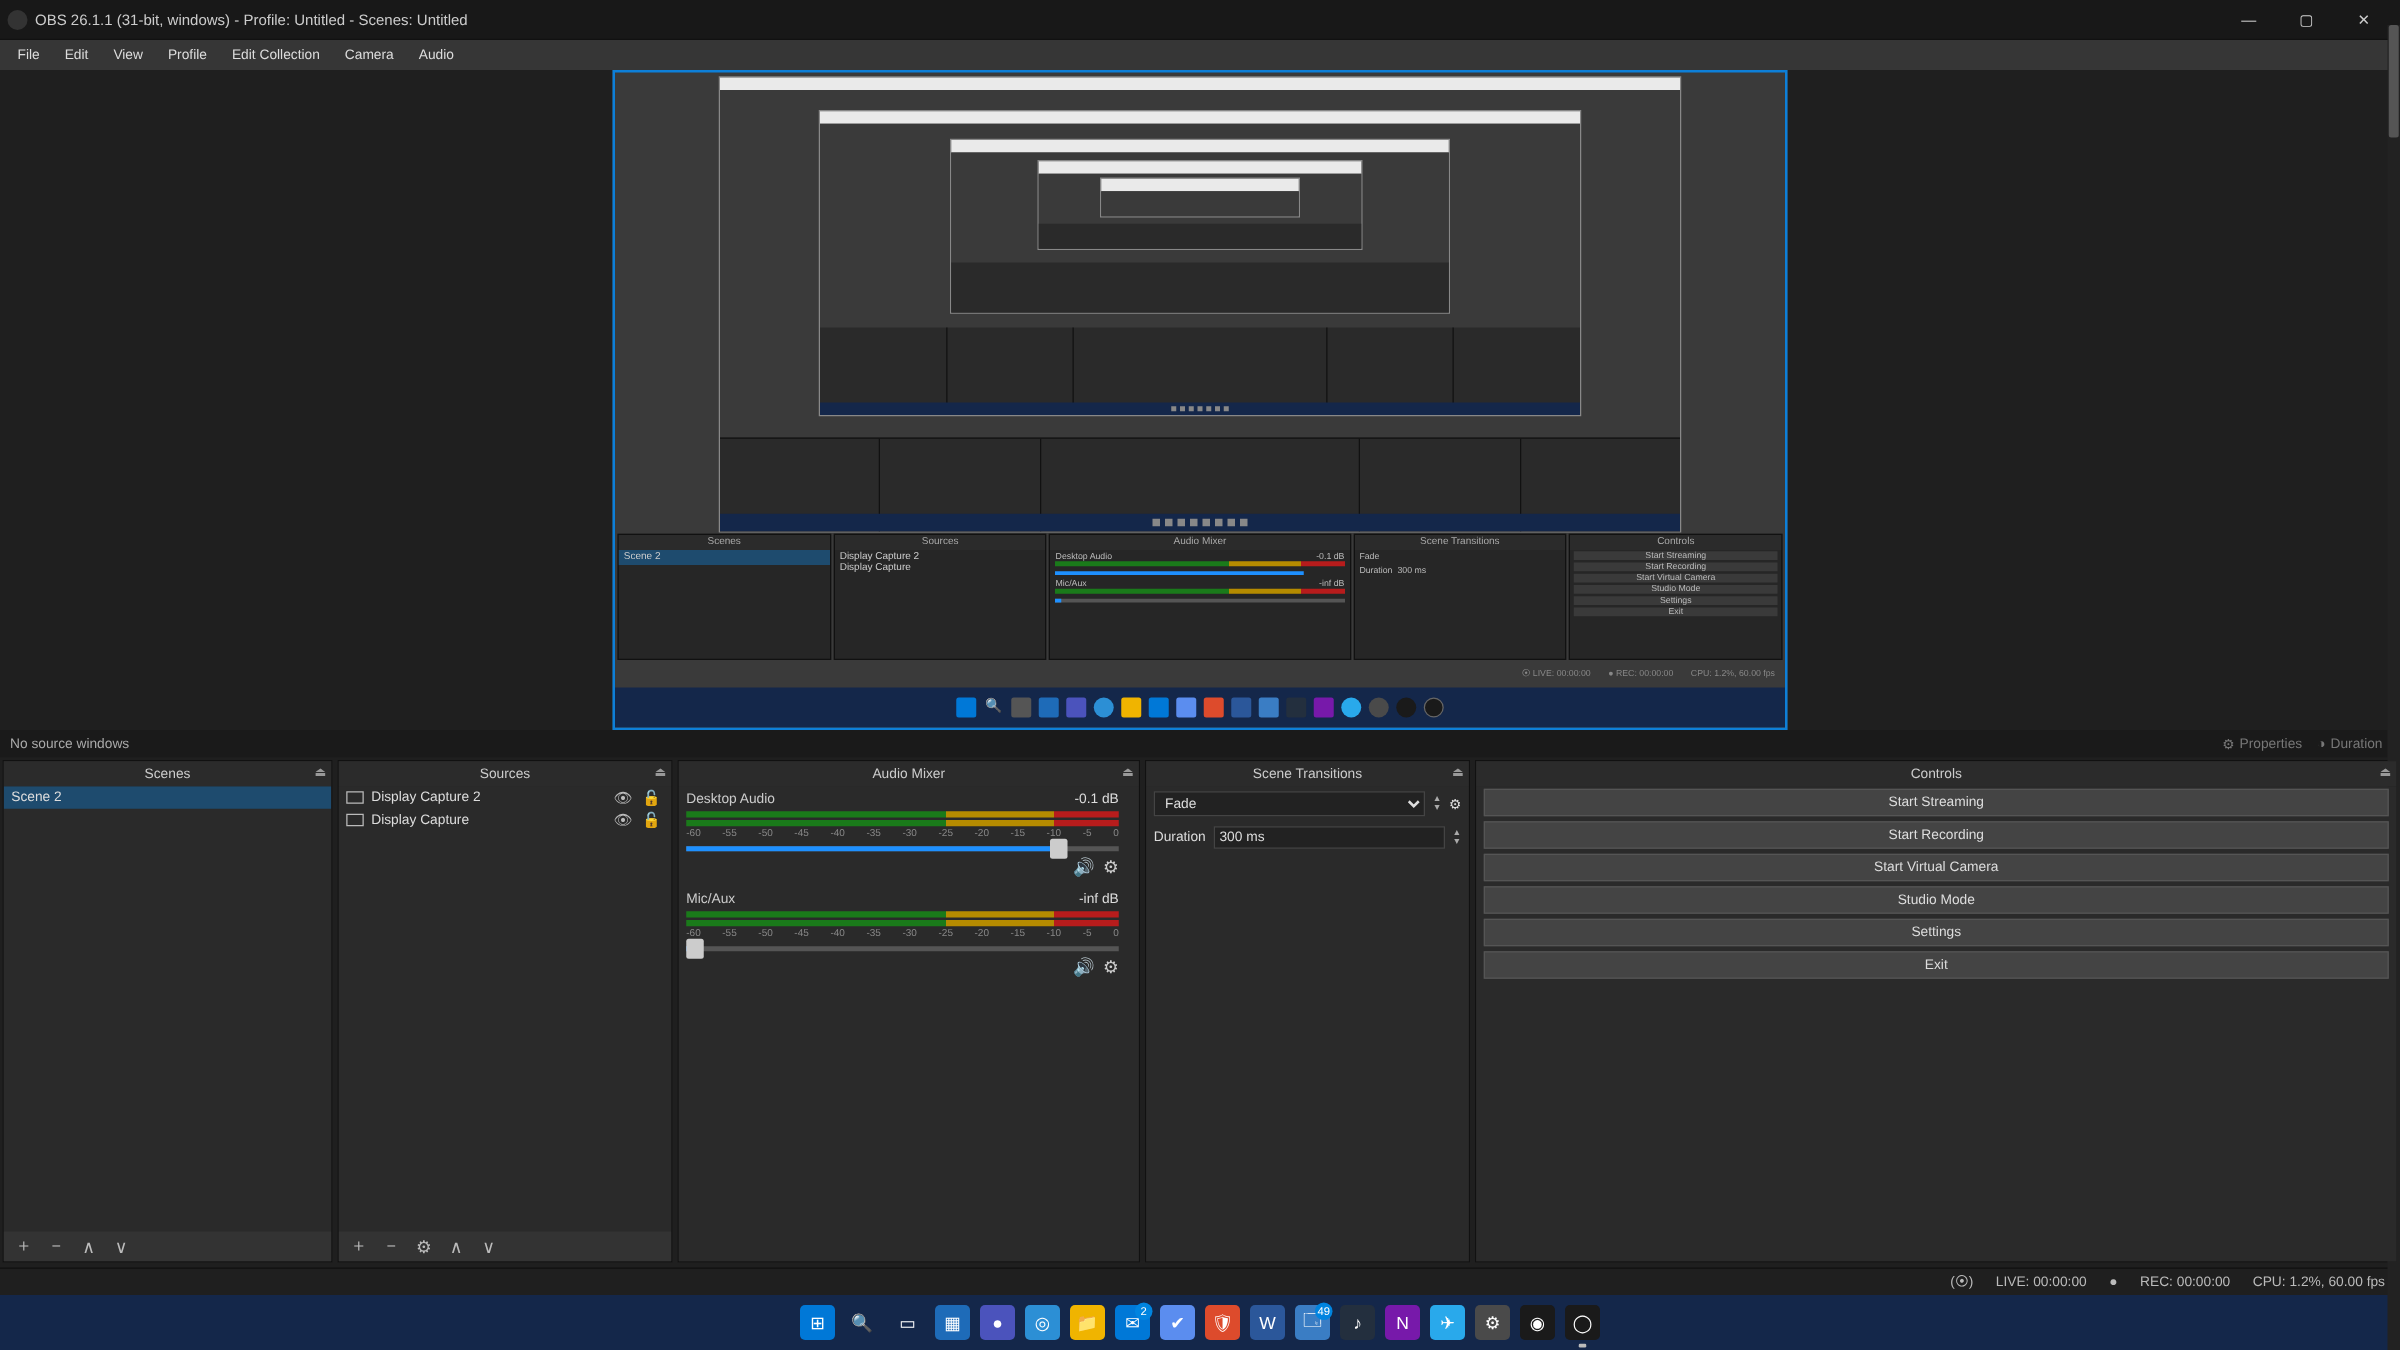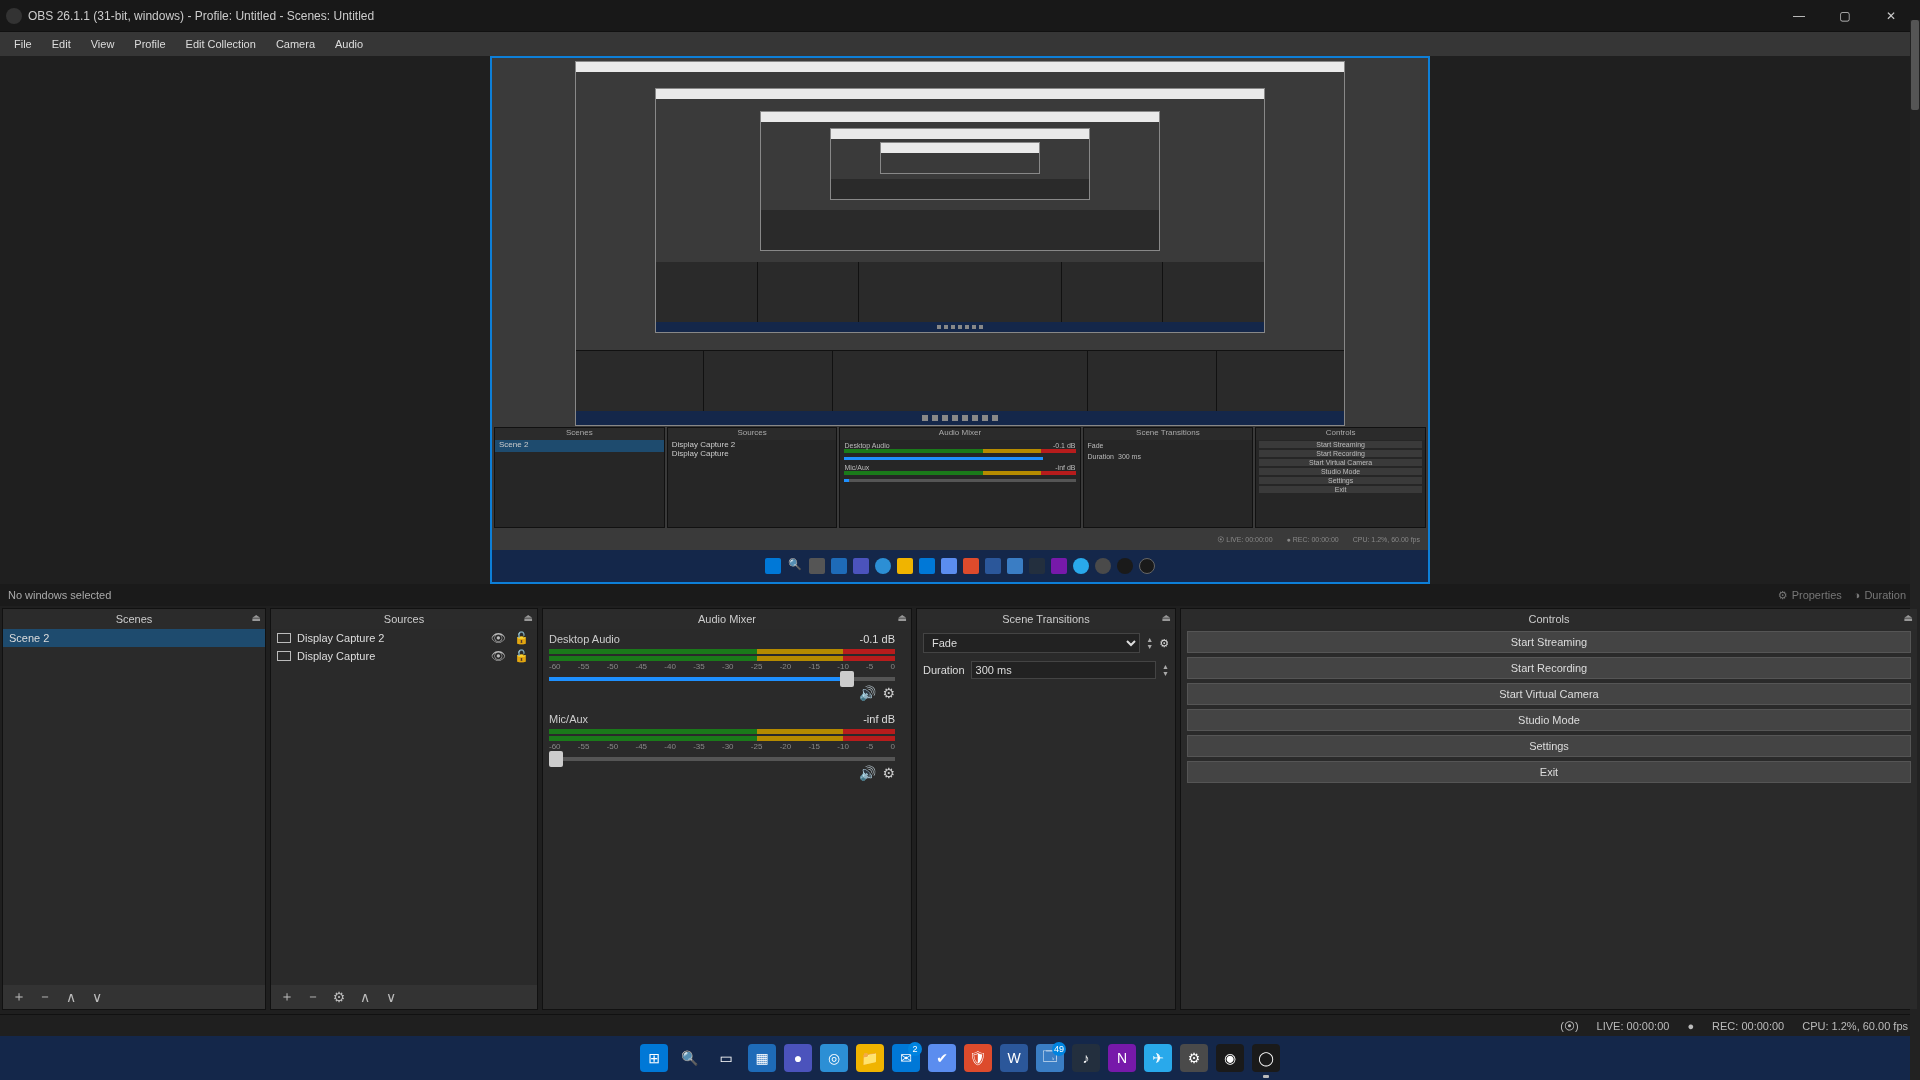--- a/index.html
+++ b/index.html
@@ -239,21 +239,21 @@
       <div style="width:16px;height:16px;background:#7719aa;border-radius:2px"></div>
       <div style="width:16px;height:16px;background:#29a9eb;border-radius:50%"></div>
       <div style="width:16px;height:16px;background:#4a4a4a;border-radius:50%"></div>
       <div style="width:16px;height:16px;background:#1a1a1a;border-radius:50%"></div>
       <div style="width:16px;height:16px;background:#1a1a1a;border-radius:50%;border:1px solid #666"></div>
     </div>
   </div>
 </div>
 
 <div class="nosource-bar">
-  <span>No windows selected</span>
+  <span>No source windows</span>
   <div class="dim-btn">
     <span>⚙</span>
     <span>Properties</span>
   </div>
   <div class="dim-btn">
     <span>◑</span>
     <span>Duration</span>
   </div>
 </div>
 

